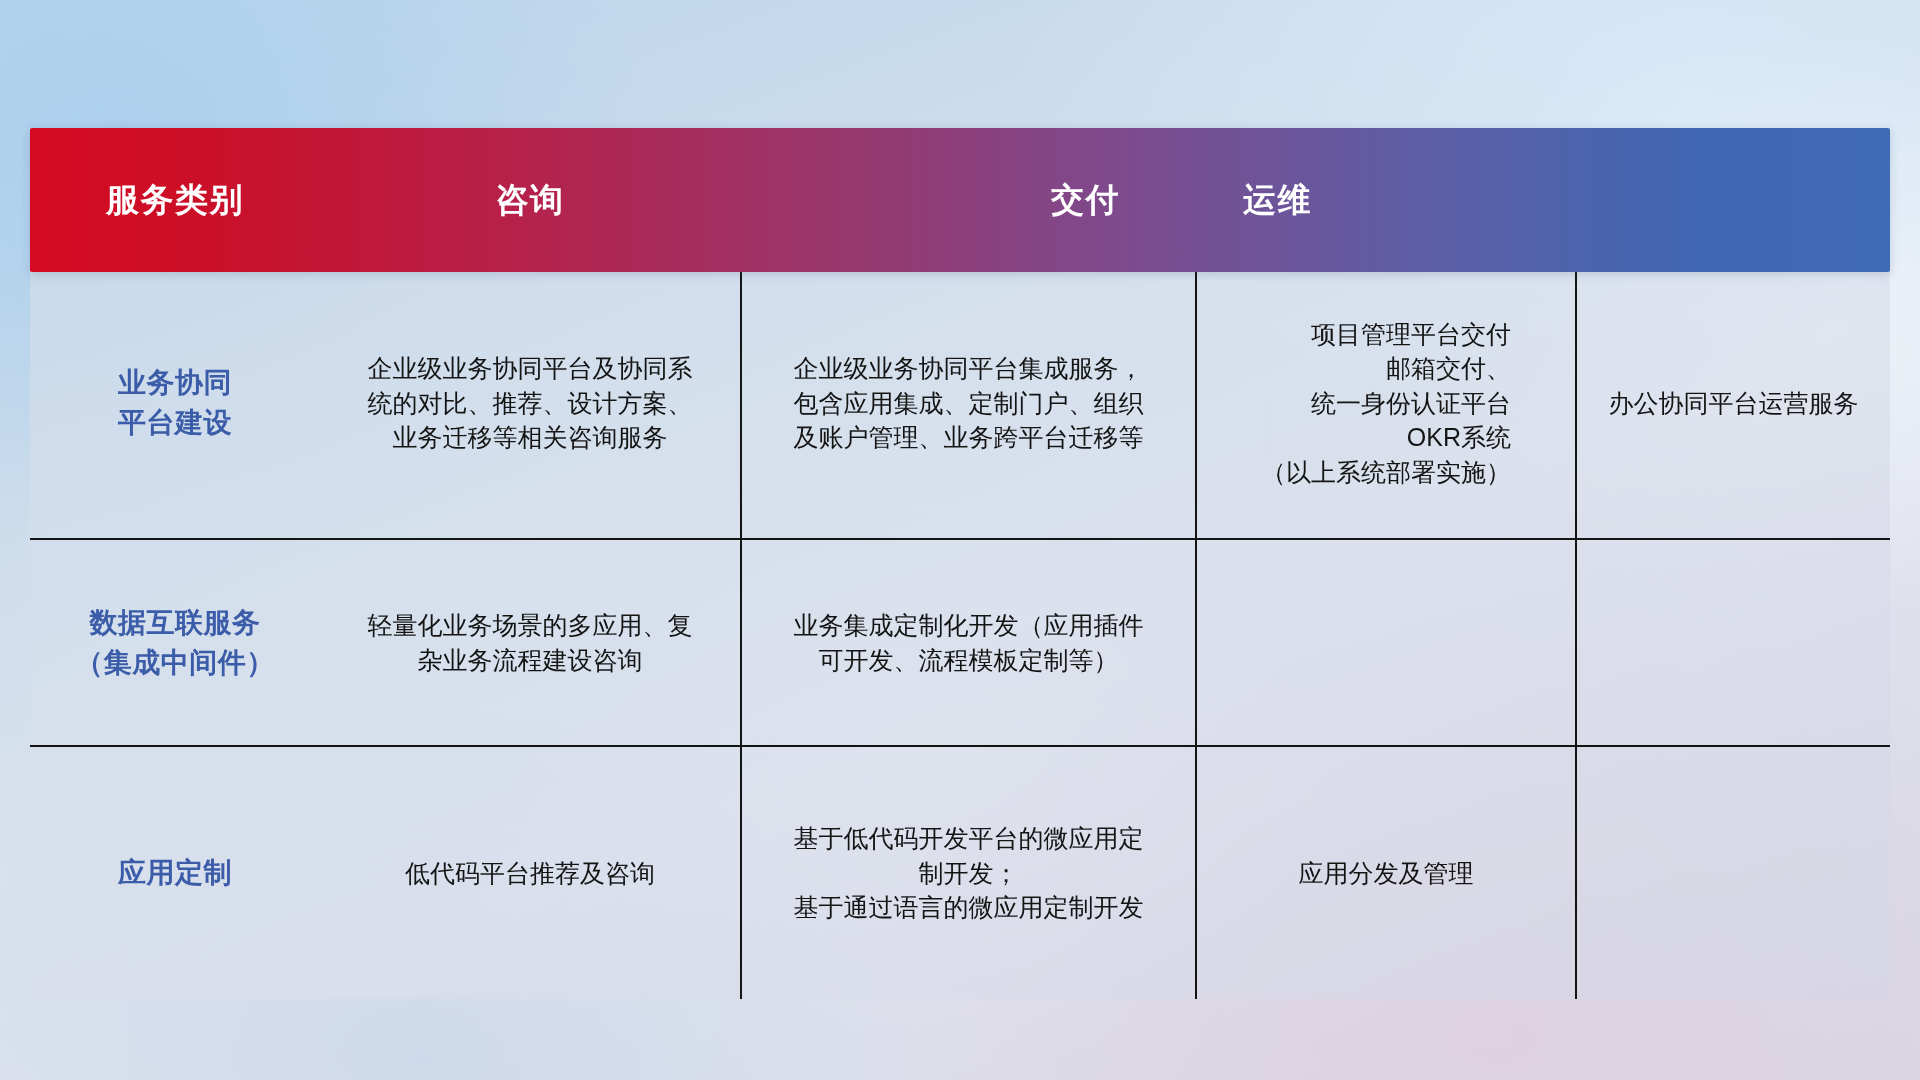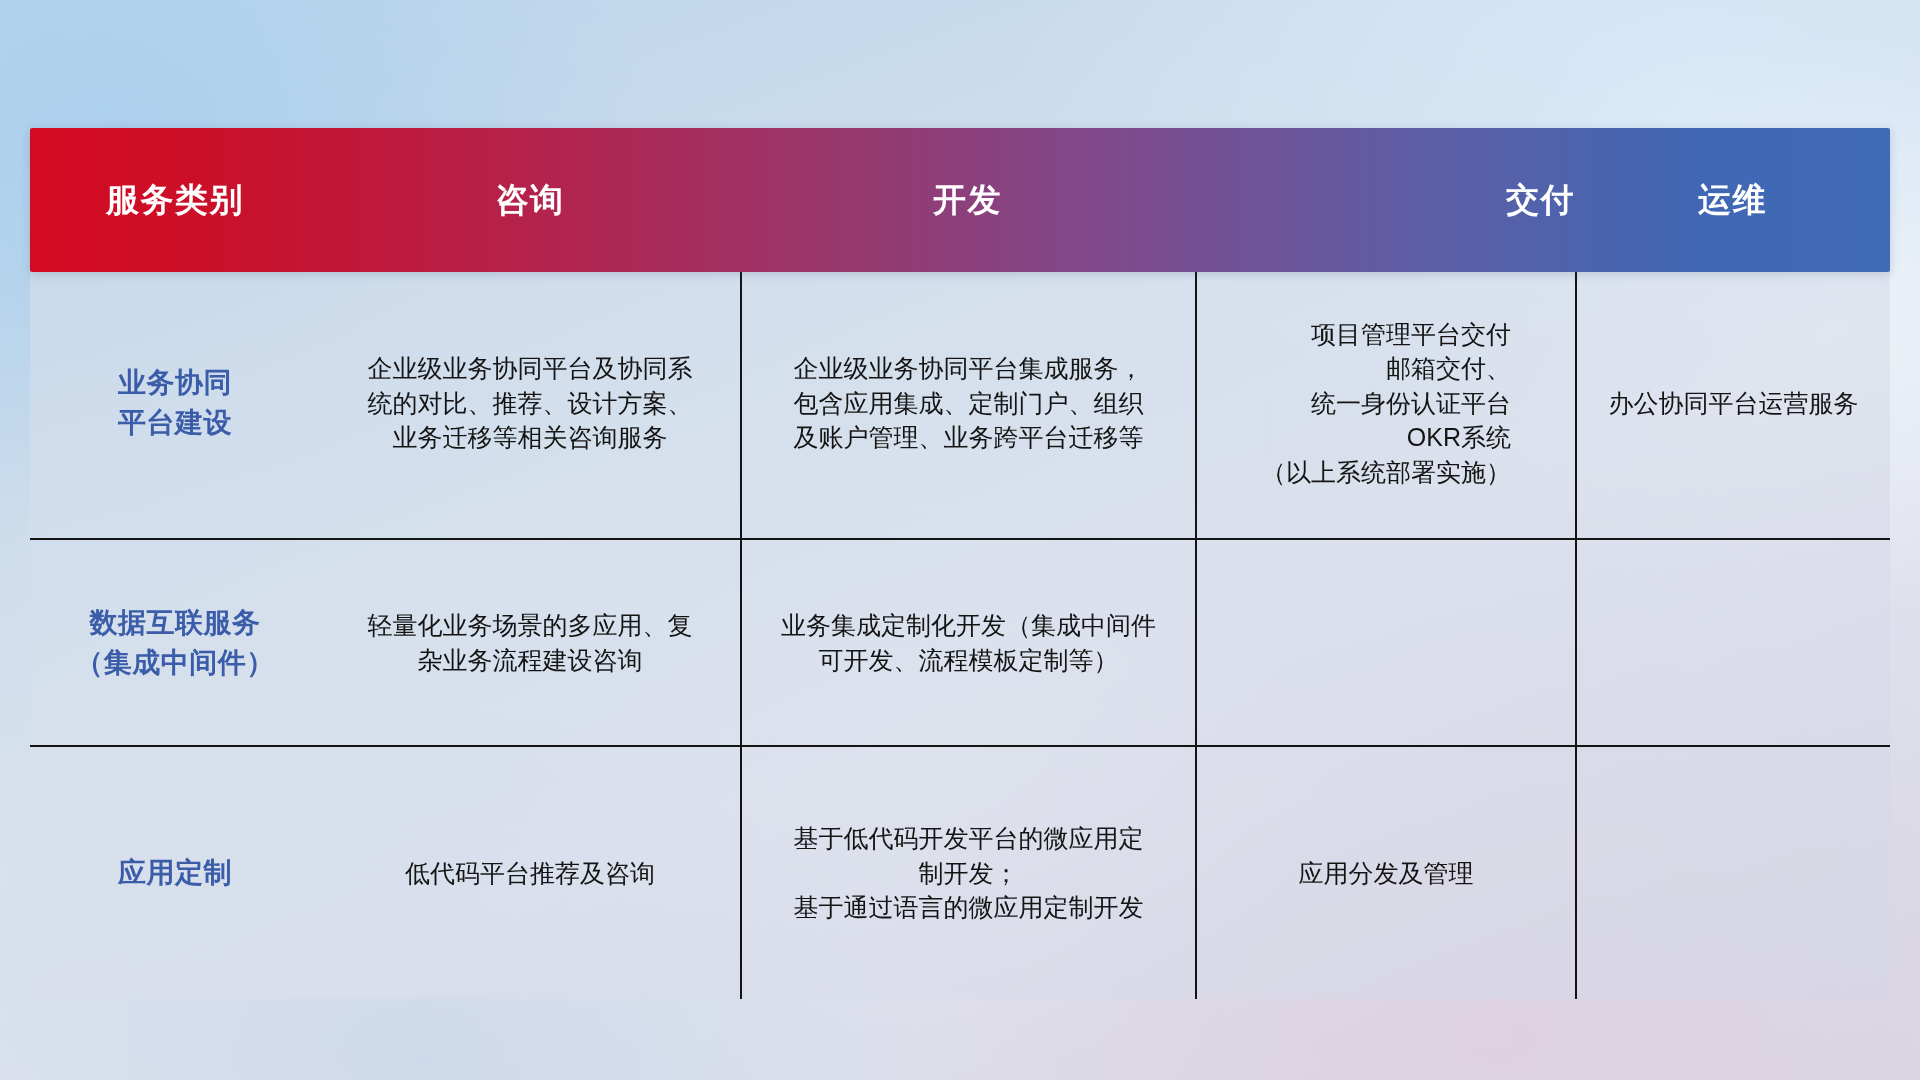--- a/index.html
+++ b/index.html
@@ -130,21 +130,20 @@
 <body>
 
 <div id="bg-layer"></div>
 <div id="bg-sheen"></div>
 
 <div id="table-wrap">
 
   <div id="header-bar">
     <div class="hcell c0">服务类别</div>
     <div class="hcell c1">咨询</div>
-    <div class="hcell c2">开发</div>
     <div class="hcell c3">交付</div>
     <div class="hcell c4">运维</div>
   </div>
 
   <div id="body-panel">
 
     <div class="row r0">
       <div class="cell label c0">业务协同
 平台建设</div>
       <div class="cell c1">企业级业务协同平台及协同系
@@ -159,21 +158,21 @@
 OKR系统
 （以上系统部署实施）</div>
       <div class="cell c4 divider-left">办公协同平台运营服务</div>
     </div>
 
     <div class="row r1">
       <div class="cell label c0">数据互联服务
 （集成中间件）</div>
       <div class="cell c1">轻量化业务场景的多应用、复
 杂业务流程建设咨询</div>
-      <div class="cell c2 divider-left">业务集成定制化开发（集成中间件
+      <div class="cell c2 divider-left">业务集成定制化开发（应用插件
 可开发、流程模板定制等）</div>
       <div class="cell c3 divider-left"></div>
       <div class="cell c4 divider-left"></div>
     </div>
 
     <div class="row r2">
       <div class="cell label c0">应用定制</div>
       <div class="cell c1">低代码平台推荐及咨询</div>
       <div class="cell c2 divider-left">基于低代码开发平台的微应用定
 制开发；

